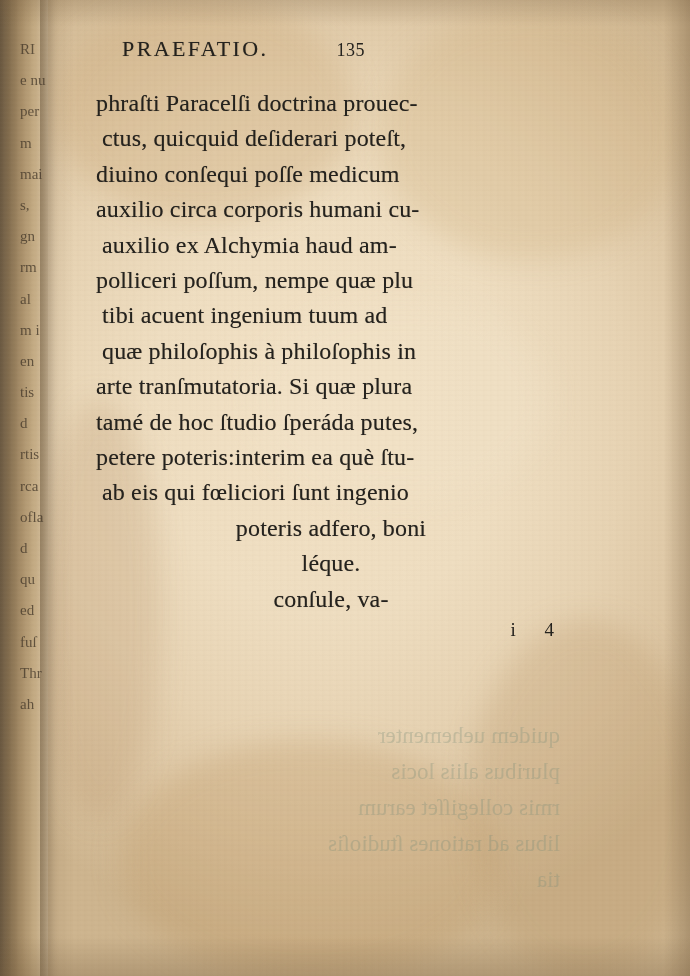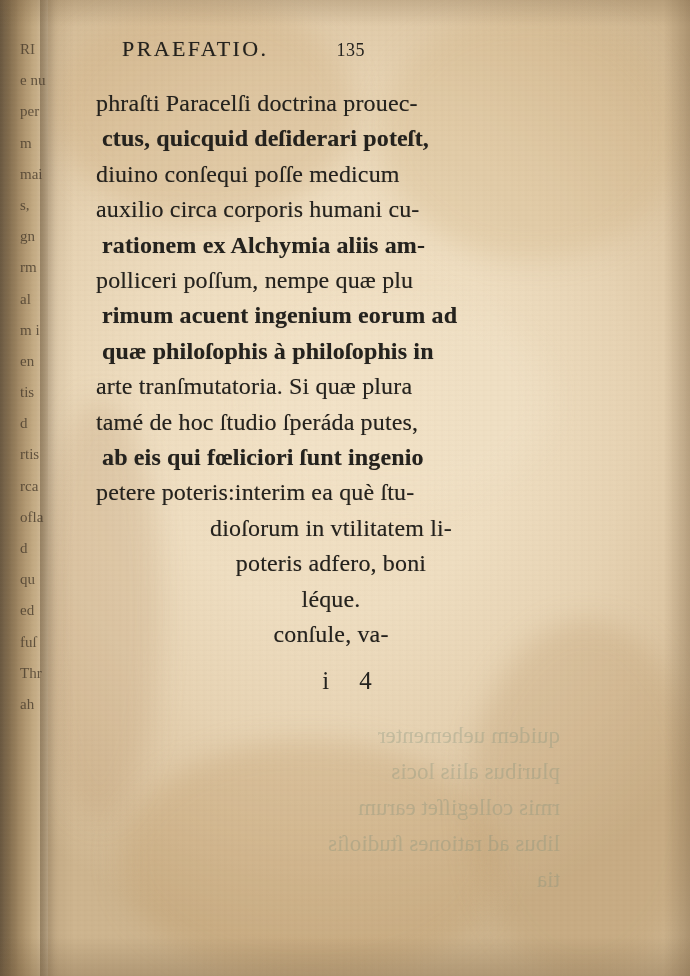--- a/index.html
+++ b/index.html
@@ -91,25 +91,25 @@
     font-size: 24px;
     line-height: 35.4px;
     letter-spacing: 0.15px;
     text-shadow: 0 0 0.7px rgba(45,36,22,0.40);
   }
   .body .ln {
     white-space: nowrap;
     display: block;
   }
   .body .ln.center { text-align: center; }
-  .body .ln.c1 { padding-left: 6px; font-weight: bold; }
+  .body .ln.c1 { padding-left: 6px; }
   .signature {
-    margin-top: 14px;
-    text-align: center;
-    font-size: 25px;
+    margin-top: 2px;
+    text-align: right;
+    font-size: 19px;
     letter-spacing: 12px;
     padding-left: 44px;
   }
   
   .ghost {
     position: absolute;
     left: 130px;
     top: 718px;
     width: 430px;
     font-size: 23px;
@@ -203,30 +203,29 @@
     <div class="header">
       <span class="running-title">PRAEFATIO.</span>
       <span class="folio">135</span>
     </div>
 
     <div class="body">
       <span class="ln">phraſti Paracelſi doctrina prouec-</span>
       <span class="ln c1">ctus, quicquid deſiderari poteſt,</span>
       <span class="ln">diuino conſequi poſſe medicum</span>
       <span class="ln">auxilio circa corporis humani cu-</span>
-      <span class="ln c1">rationem ex Alchymia aliis am-</span>
+      <span class="ln c1">auxilio ex Alchymia haud am-</span>
       <span class="ln">polliceri poſſum, nempe quæ plu</span>
-      <span class="ln c1">rimum acuent ingenium eorum ad</span>
+      <span class="ln c1">tibi acuent ingenium tuum ad</span>
       <span class="ln c1">quæ philoſophis à philoſophis in</span>
       <span class="ln">arte tranſmutatoria. Si quæ plura</span>
       <span class="ln">tamé de hoc ſtudio ſperáda putes,</span>
+      <span class="ln">petere poteris:interim ea què ſtu-</span>
       <span class="ln c1">ab eis qui fœliciori ſunt ingenio</span>
-      <span class="ln">petere poteris:interim ea què ſtu-</span>
-
-      <span class="ln center">dioſorum in vtilitatem li-</span>
+
       <span class="ln center">poteris adfero, boni</span>
       <span class="ln center">léque.</span>
       <span class="ln center">conſule, va-</span>
     </div>
 
     <div class="signature">i 4</div>
   </div>
 
   <div class="grain"></div>
   <div class="edge-right"></div>

